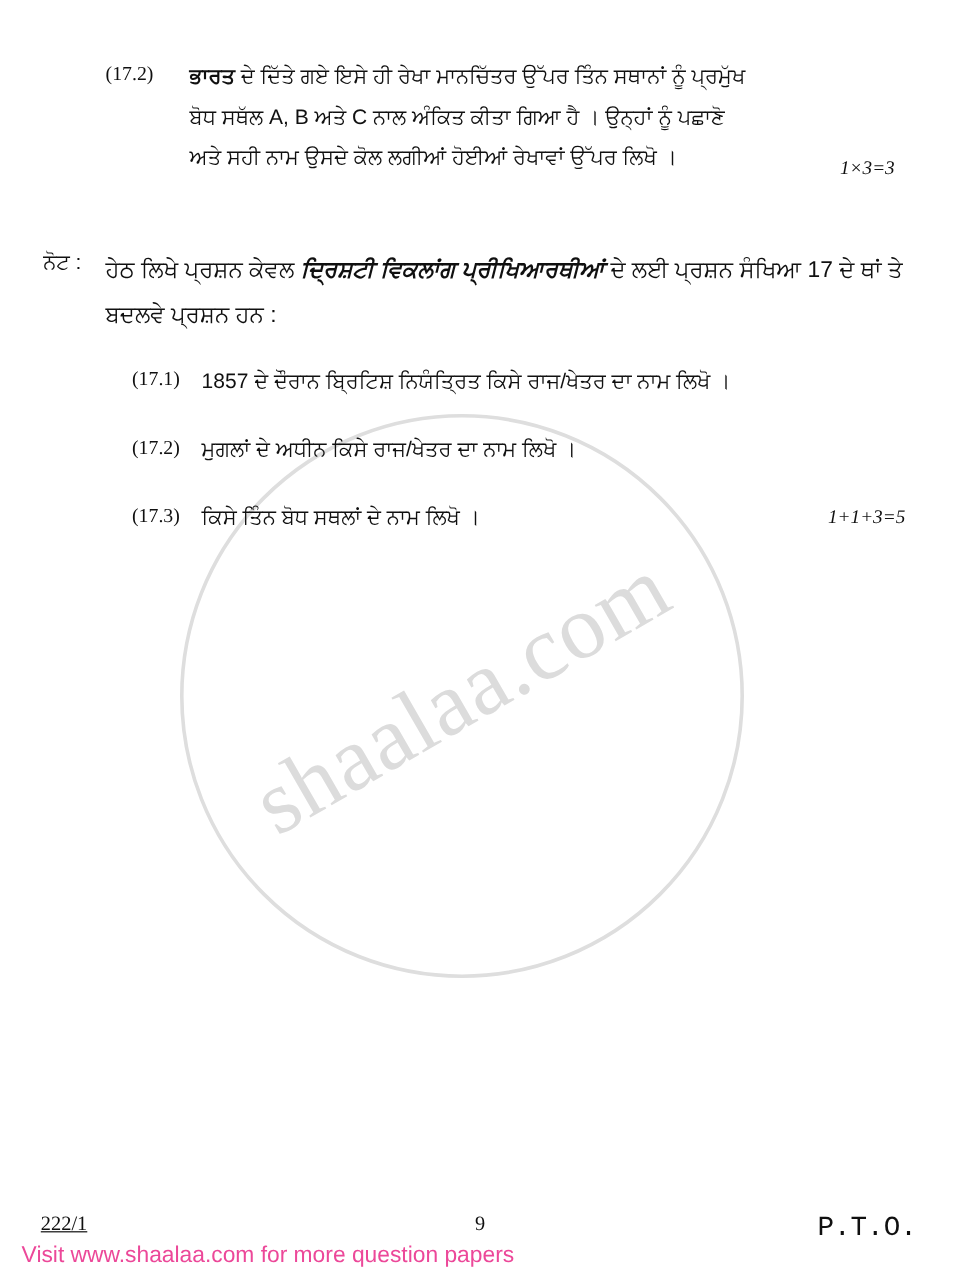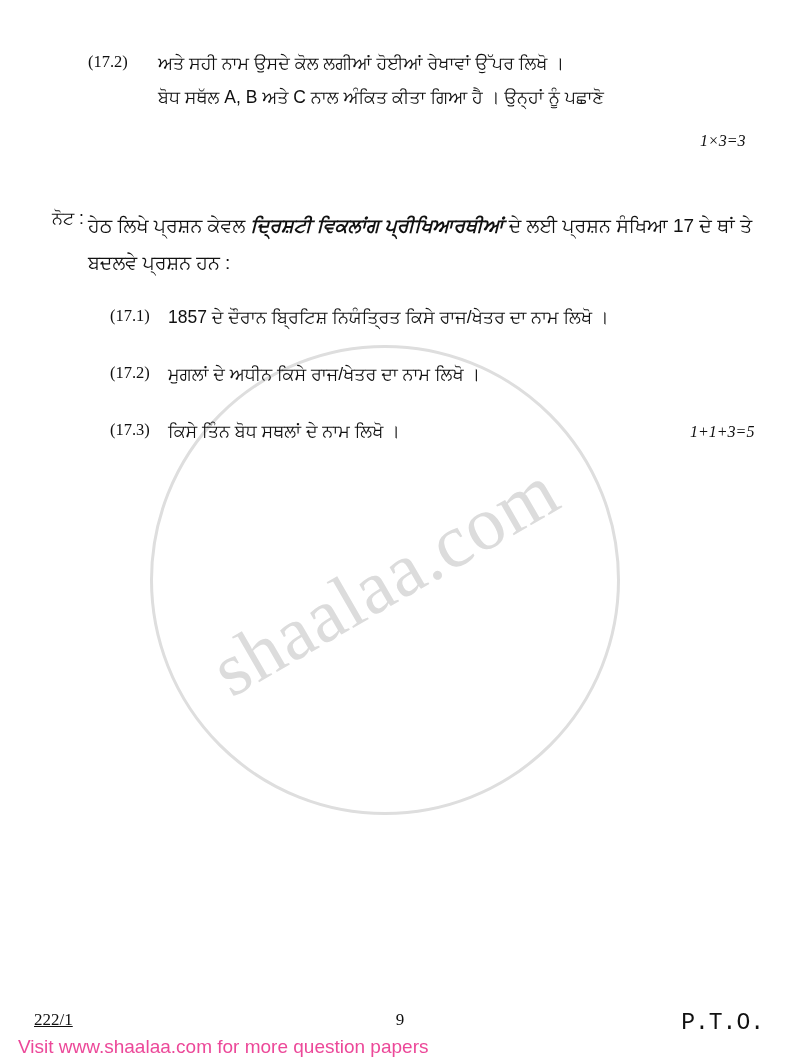--- a/index.html
+++ b/index.html
@@ -94,21 +94,20 @@
   }
 
   
   .note-label {
     position: absolute;
     left: 36px;
     top: 208px;
     font-size: 17.5px;
     font-family: "Liberation Sans", sans-serif;
     font-weight: normal;
-    margin-left: 16px;
   }
   .note-body {
     position: absolute;
     left: 88px;
     top: 207px;
     width: 672px;
     font-size: 19px;
     line-height: 1.95;
     font-family: "Liberation Sans", sans-serif;
   }
@@ -165,22 +164,23 @@
   <div class="watermark">
     <div class="ring"></div>
     <div class="wm-text">shaalaa.com</div>
   </div>
 
   <div class="content">
 
     <div class="qblock" style="left:88px; top:46px; width:672px;">
       <div class="qnum" style="width:70px;">(17.2)</div>
       <div class="qbody">
+        <span class="line"><span class="bold">ਭਾਰਤ</span><span> ਦੇ ਦਿੱਤੇ ਗਏ ਇਸੇ ਹੀ ਰੇਖਾ ਮਾਨਚਿੱਤਰ ਉੱਪਰ ਤਿੰਨ ਸਥਾਨਾਂ ਨੂੰ ਪ੍ਰਮੁੱਖ</span></span>
+        <span class="line">ਬੋਧ ਸਥੱਲ A, B ਅਤੇ C ਨਾਲ ਅੰਕਿਤ ਕੀਤਾ ਗਿਆ ਹੈ । ਉਨ੍ਹਾਂ ਨੂੰ ਪਛਾਣੋ</span>
         <span class="line">ਅਤੇ ਸਹੀ ਨਾਮ ਉਸਦੇ ਕੋਲ ਲਗੀਆਂ ਹੋਈਆਂ ਰੇਖਾਵਾਂ ਉੱਪਰ ਲਿਖੋ ।</span>
-        <span class="line">ਬੋਧ ਸਥੱਲ A, B ਅਤੇ C ਨਾਲ ਅੰਕਿਤ ਕੀਤਾ ਗਿਆ ਹੈ । ਉਨ੍ਹਾਂ ਨੂੰ ਪਛਾਣੋ</span>
       </div>
     </div>
     <div class="marks" style="left:700px; top:132px;">1×3=3</div>
 
     <div class="note-label">ਨੋਟ :</div>
     <div class="note-body">
       <span class="line">ਹੇਠ ਲਿਖੇ ਪ੍ਰਸ਼ਨ ਕੇਵਲ <span class="bold" style="font-style:italic;">ਦ੍ਰਿਸ਼ਟੀ ਵਿਕਲਾਂਗ ਪ੍ਰੀਖਿਆਰਥੀਆਂ</span> ਦੇ ਲਈ ਪ੍ਰਸ਼ਨ ਸੰਖਿਆ 17</span>
       <span class="line">ਦੇ ਥਾਂ ਤੇ ਬਦਲਵੇ ਪ੍ਰਸ਼ਨ ਹਨ :</span>
     </div>
 

